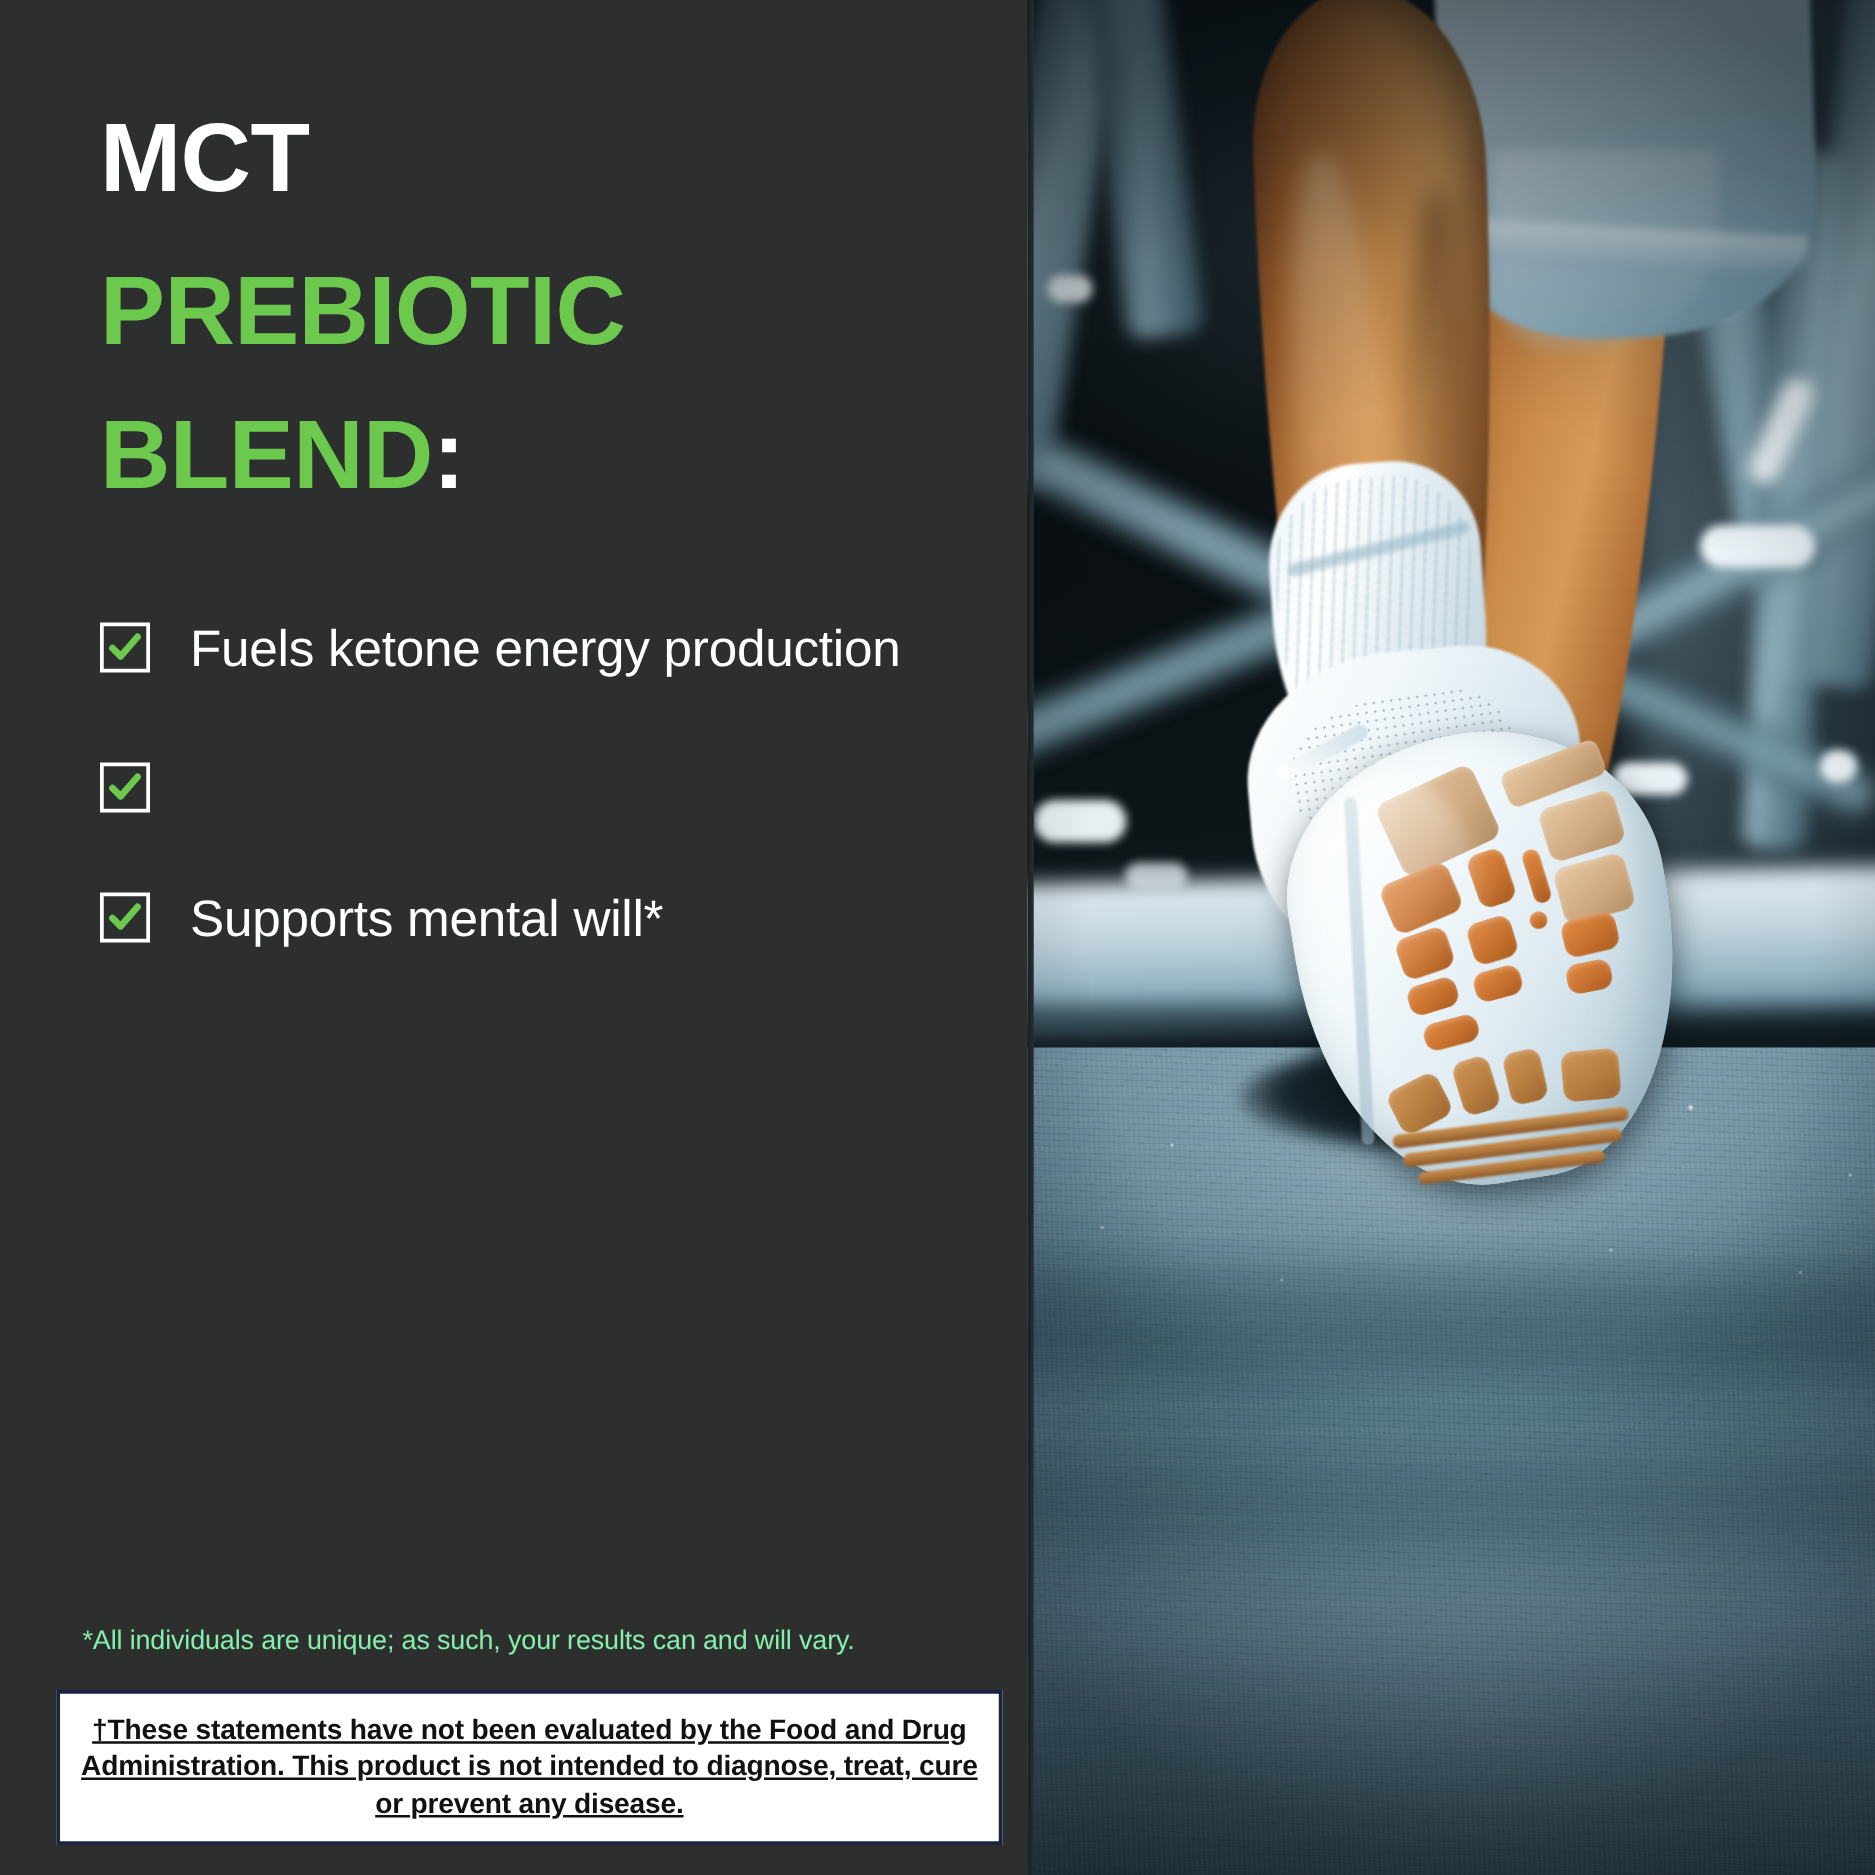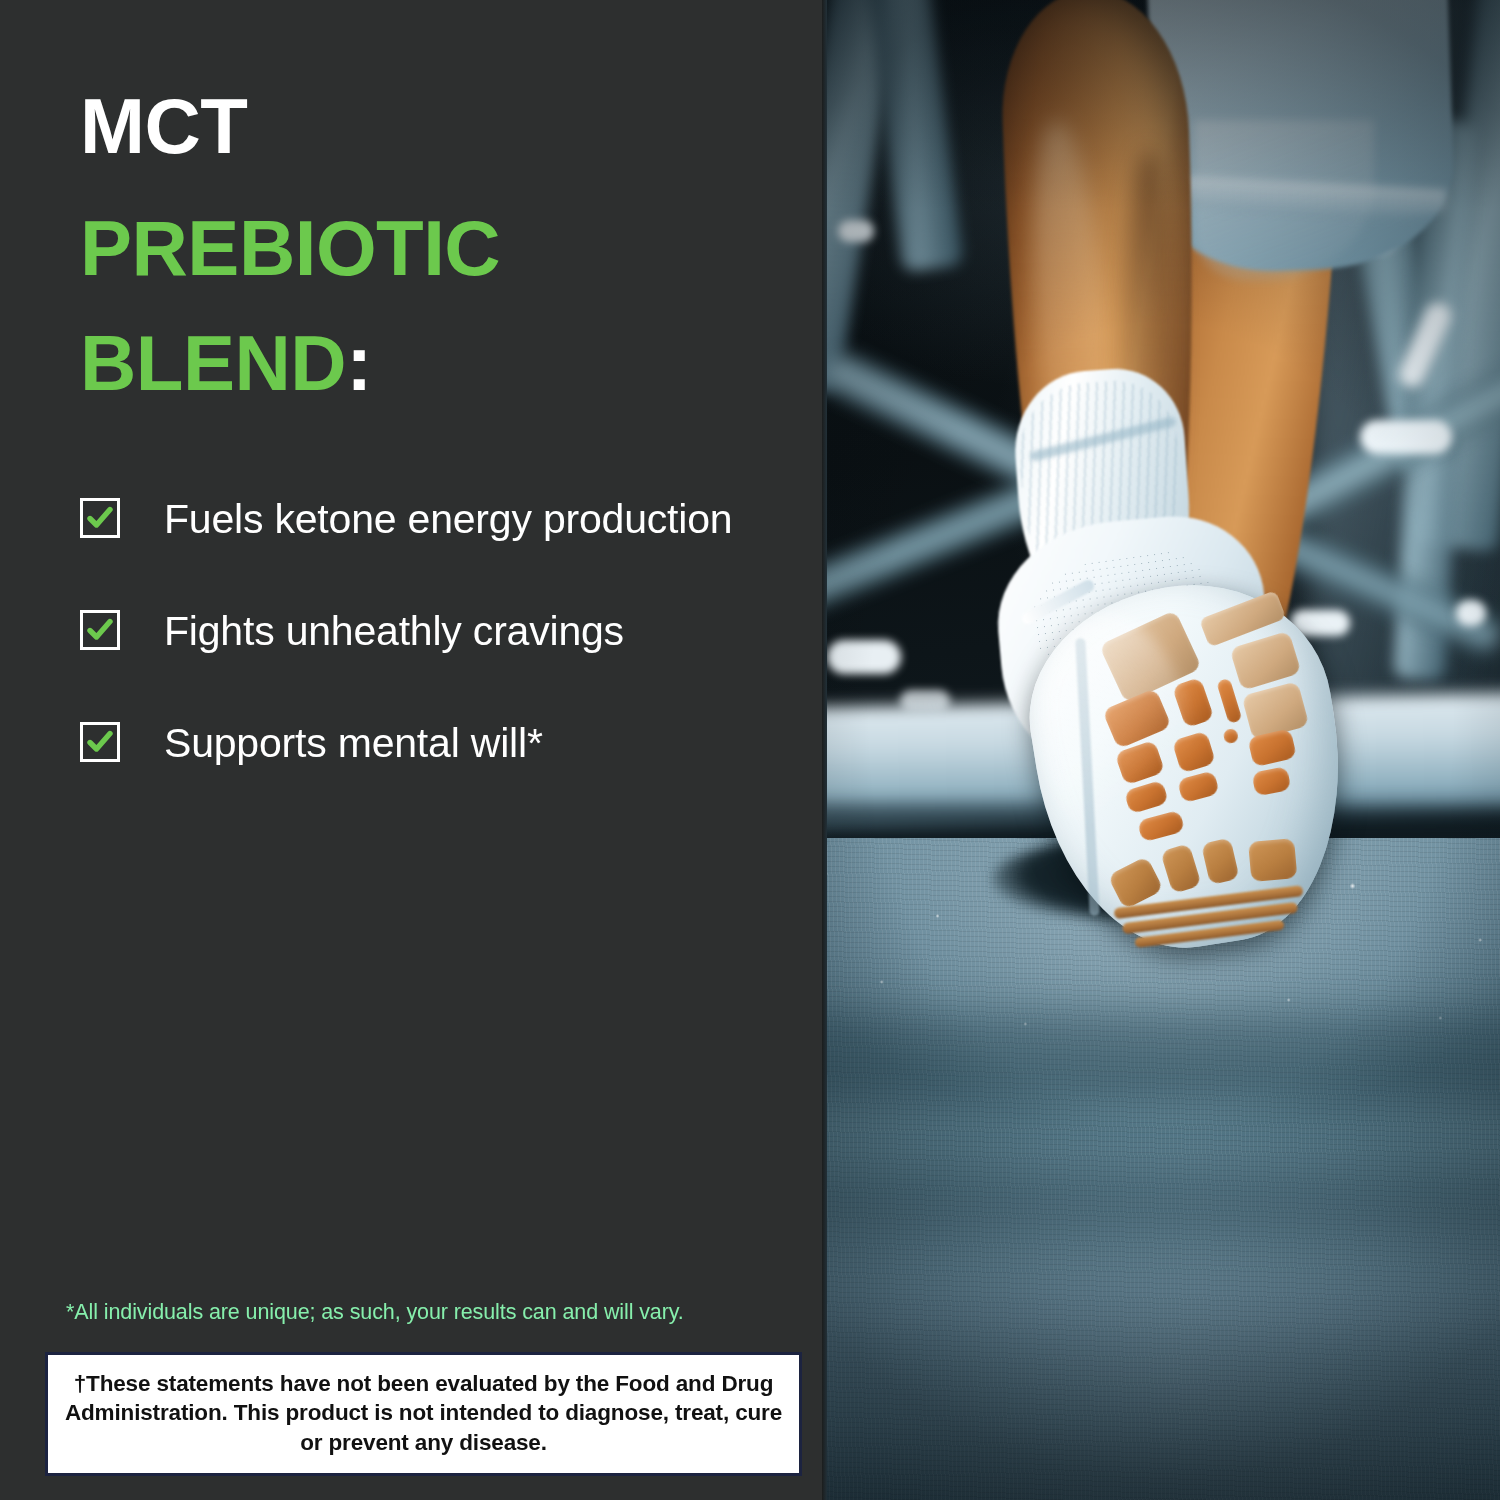--- a/index.html
+++ b/index.html
@@ -36,21 +36,20 @@
   .hl-white { color:#ffffff; margin-bottom:46px; }
   .hl-green { color:#6cc94d; margin-bottom:38px; }
   .hl-colon { color:#ffffff; }
 
   
   .benefits { position:absolute; left:80px; top:492px; width:700px; }
   .benefit-row {
     display:flex;
     align-items:flex-start;
     margin-bottom:58px;
-    gap:12px;
   }
   .benefit-row:last-child { margin-bottom:0; }
   .checkbox {
     flex:0 0 auto;
     width:40px; height:40px;
     border:3px solid #ffffff;
     background:#2d2f2f;
     margin-top:6px;
     margin-right:32px;
     position:relative;
@@ -83,20 +82,21 @@
     border:3px solid #1c2340;
     padding:14px 16px 16px 16px;
     text-align:center;
   }
   .fda-text {
     color:#111111;
     font-size:22.5px;
     line-height:1.30;
     font-weight:bold;
     letter-spacing:-0.15px;
+    text-decoration:underline;
   }
 
   
   .photo-panel {
     position:relative;
     width:678px; height:1500px;
     flex:0 0 678px;
     overflow:hidden;
     background:#0b1114;
   }
@@ -445,21 +445,20 @@
         </span>
         <span class="benefit-text">Fuels ketone energy production</span>
       </div>
 
       <div class="benefit-row">
         <span class="checkbox">
           <svg width="26" height="26" viewBox="0 0 26 26" aria-hidden="true">
             <path d="M3 13.5 L9.5 20 L23 4.5" stroke="#6cc94d" stroke-width="5.4" fill="none" stroke-linecap="round" stroke-linejoin="round"></path>
           </svg>
         </span>
-        <span class="benefit-text">Fights unheathly cravings</span>
       </div>
 
       <div class="benefit-row">
         <span class="checkbox">
           <svg width="26" height="26" viewBox="0 0 26 26" aria-hidden="true">
             <path d="M3 13.5 L9.5 20 L23 4.5" stroke="#6cc94d" stroke-width="5.4" fill="none" stroke-linecap="round" stroke-linejoin="round"></path>
           </svg>
         </span>
         <span class="benefit-text">Supports mental will*</span>
       </div>

